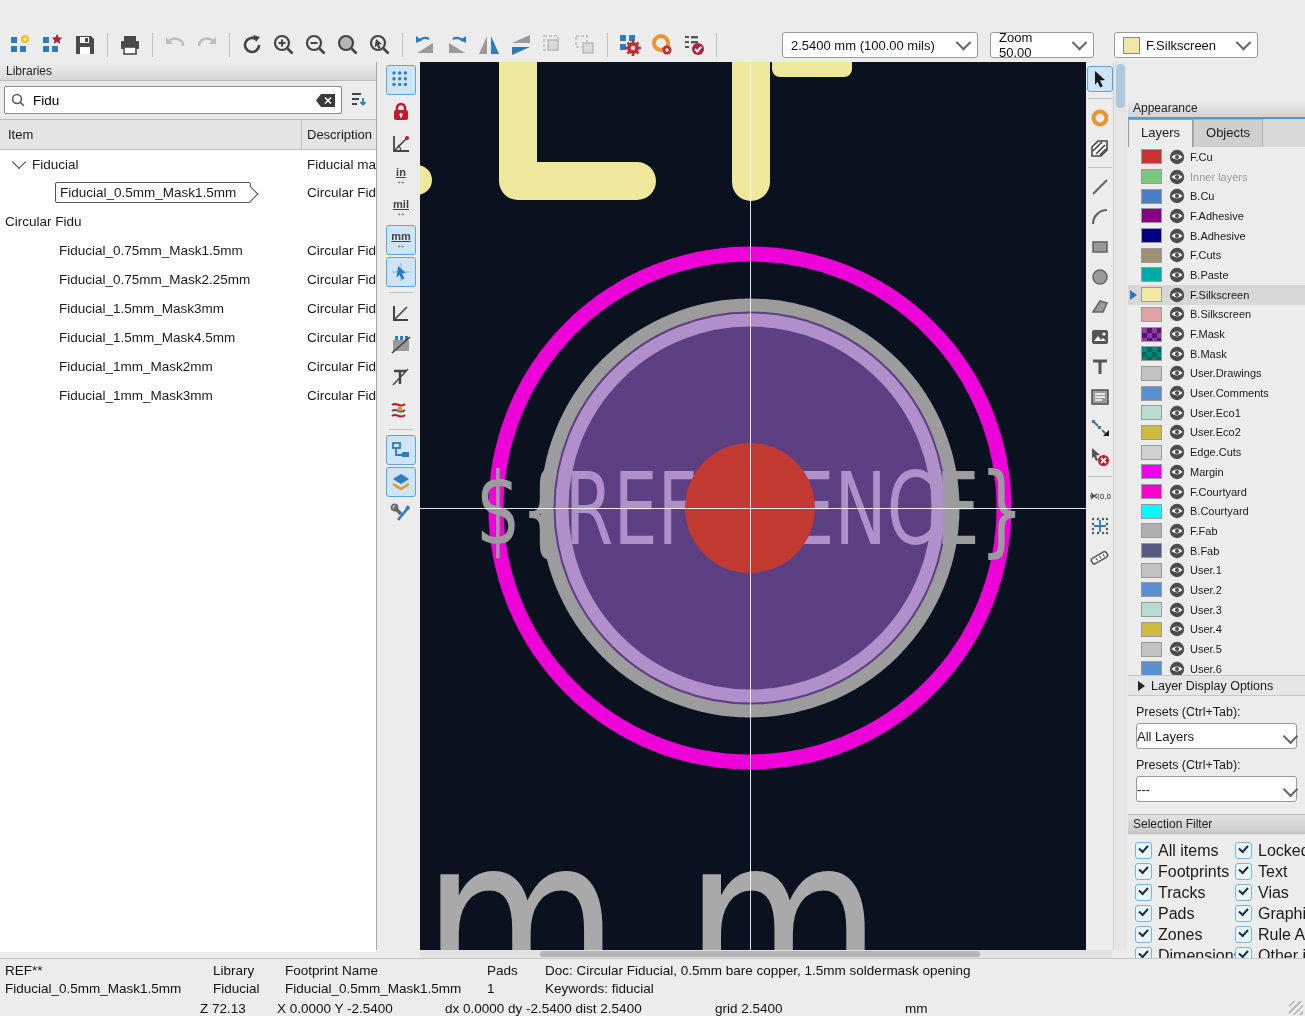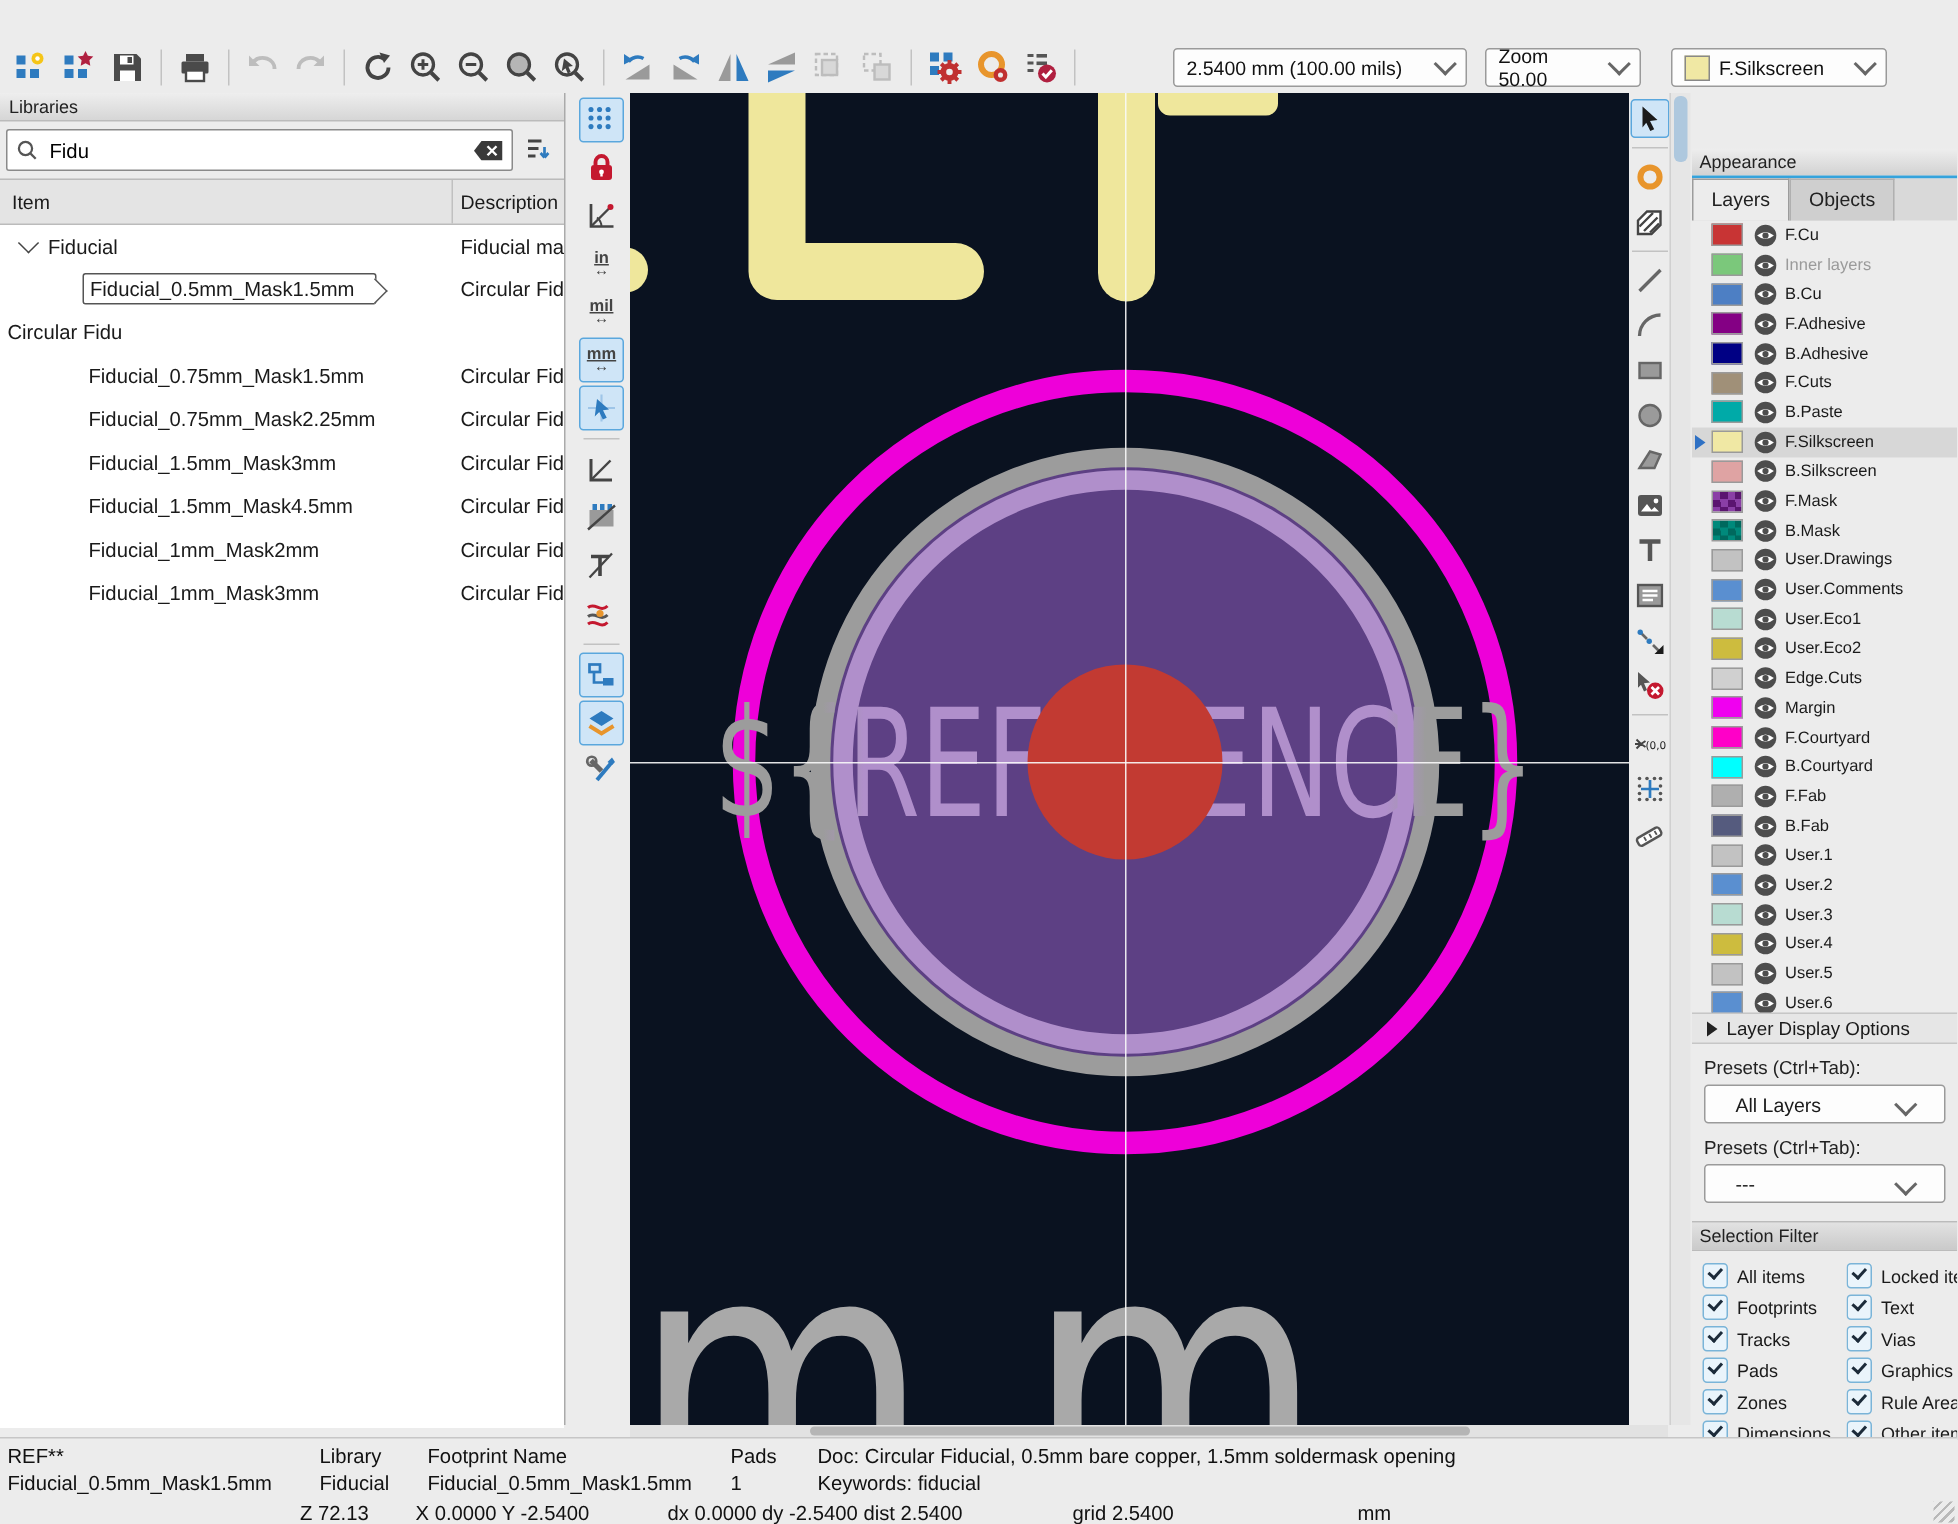--- a/index.html
+++ b/index.html
@@ -62,28 +62,28 @@
   .layer-row{display:flex;align-items:center;height:19.7px;padding-left:13px;box-sizing:border-box;position:relative;}
   .layer-row.selected{background:#d7d7d7;}
   .layer-row.selected::before{content:"";position:absolute;left:2px;top:5px;border-left:7px solid #2f71c4;border-top:5px solid transparent;border-bottom:5px solid transparent;}
   .layer-swatch{width:19px;height:13px;border:1px solid #9a9a9a;flex:0 0 auto;}
   .layer-eye{margin:0 5px 0 7px;display:flex;flex:0 0 auto;}
   .layer-name{font-size:11px;white-space:nowrap;color:#1a1a1a;}
   .layer-row.dimmed .layer-name{color:#9a9a9a;}
   #ldo{height:19px;display:flex;align-items:center;gap:6px;padding-left:10px;border-top:1px solid #c6c6c6;border-bottom:1px solid #c6c6c6;background:#e6e6e6;font-size:12.5px;}
   .tri-right{width:0;height:0;border-left:7px solid #222;border-top:5px solid transparent;border-bottom:5px solid transparent;}
   .presets-label{font-size:12.5px;padding:9px 0 4px 8px;color:#222;}
-  .presets-combo{margin:0 8px;height:26px;background:#fdfdfd;border:1px solid #9a9a9a;border-radius:3px;display:flex;align-items:center;padding:0 20px;font-size:13px;box-sizing:border-box;}
+  .presets-combo{margin:0 8px;height:26px;background:#fdfdfd;border:1px solid #9a9a9a;border-radius:3px;display:flex;align-items:center;padding:0 0;font-size:13px;box-sizing:border-box;}
   .presets-combo .chev{width:9px;height:9px;border-right:2px solid #666;border-bottom:2px solid #666;transform:rotate(45deg);margin-left:auto;}
   #selfilter-caption{margin-top:12px;height:18px;line-height:18px;font-size:12px;padding-left:5px;background:linear-gradient(#e2e2e2,#cacaca);border-top:1px solid #bbb;border-bottom:1px solid #bbb;color:#222;}
   #selfilter-grid{display:flex;padding:6px 0 0 7px;}
   .sf-col{display:flex;flex-direction:column;}
   .sf-col.left{width:100px;}
   .sf-col.right{width:77px;overflow:hidden;}
-  .sf-item{display:flex;align-items:center;height:21px;gap:6px;white-space:nowrap;font-size:12px;}
+  .sf-item{display:flex;align-items:center;height:21px;gap:6px;white-space:nowrap;font-size:16px;}
   .cb{width:15px;height:15px;border:1px solid #7ab4d8;background:#eaf4fb;border-radius:3px;position:relative;flex:0 0 auto;}
   .cb::after{content:"";position:absolute;left:3px;top:2px;width:7px;height:4px;border-left:2px solid #1c2b3a;border-bottom:2px solid #1c2b3a;transform:rotate(-48deg);}
   
   #statusbar{position:absolute;left:0;top:958px;width:100%;height:58px;background:#ececec;border-top:1px solid #c6c6c6;font-size:13.5px;color:#111;}
   .srow{position:absolute;left:0;width:100%;height:17px;}
   .srow span{position:absolute;white-space:nowrap;}
   #grip{position:absolute;right:2px;bottom:2px;width:14px;height:14px;background:repeating-linear-gradient(135deg,transparent 0 3px,#b9b9b9 3px 4.6px);}
   svg{display:block}
 </style>
 </head>

